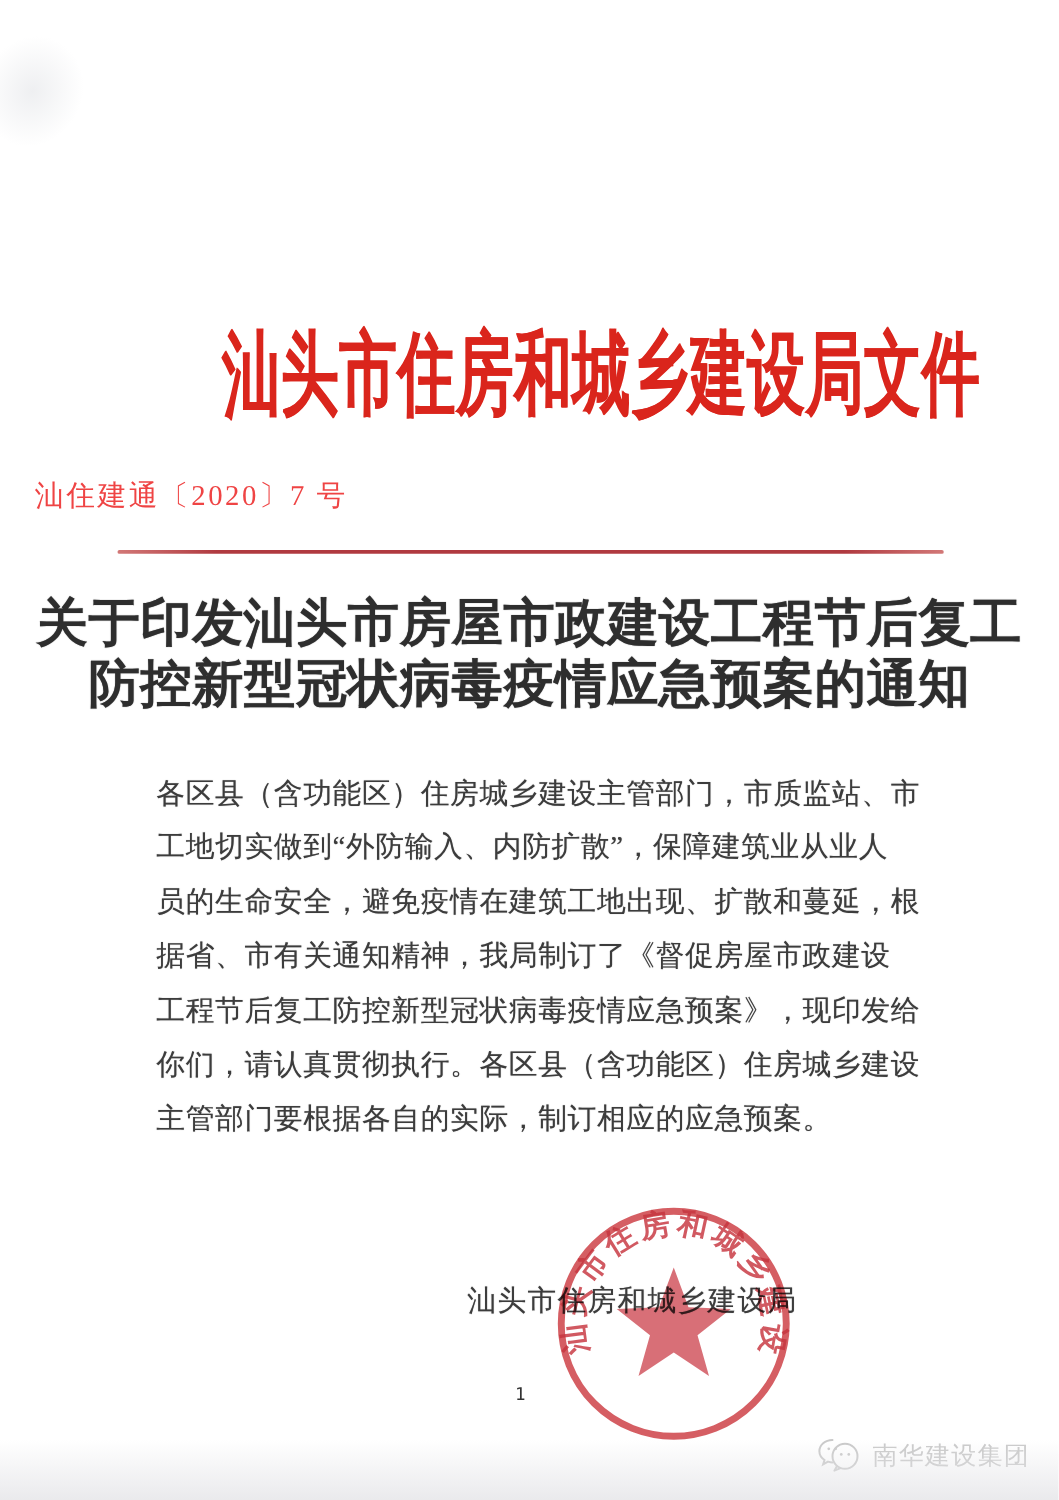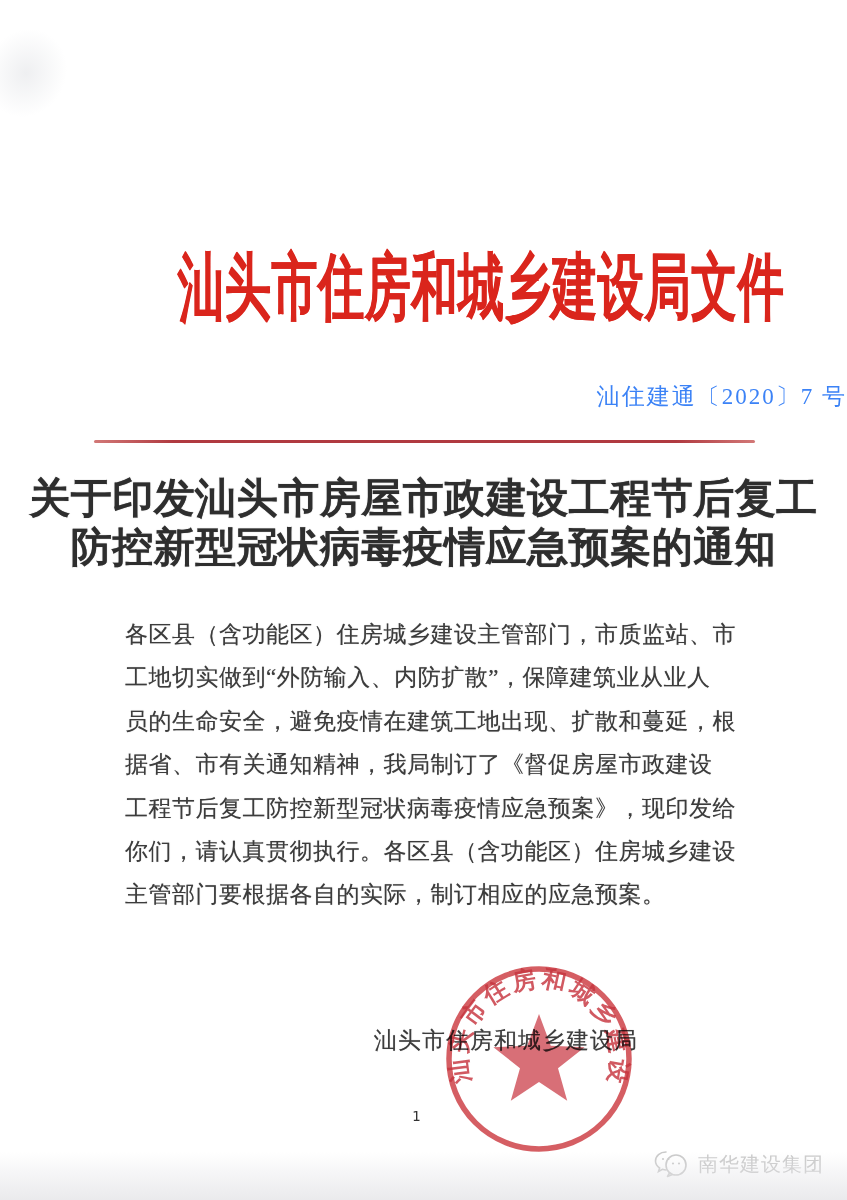--- a/index.html
+++ b/index.html
@@ -13,34 +13,34 @@
     position:absolute; left:-14px; top:28px; width:80px; height:90px;
     background:radial-gradient(closest-side, rgba(195,198,205,0.28), rgba(195,198,205,0));
     transform:rotate(25deg);
   }
   .bottom-tint {
     position:absolute; left:0; bottom:0; width:100%; height:48px;
     background:linear-gradient(to bottom, rgba(236,236,238,0), rgba(230,230,233,0.85));
   }
   
   .letterhead {
-    position:absolute; top:248px; left:0; width:100%;
+    position:absolute; top:260px; left:0; width:100%;
     text-align:right; white-space:nowrap;
   }
   .letterhead .stretch {
     display:inline-block; transform:scaleX(0.63); transform-origin:50% 50%;
     font-family:"Liberation Serif", serif;
     font-size:73px; line-height:80px; font-weight:700;
     color:#da251c; letter-spacing:1px;
     text-shadow:1px 0 0 #da251c;
   }
   .doc-number {
     position:absolute; top:381px; left:0; width:100%;
-    text-align:right; padding-left:28px; box-sizing:border-box;
-    font-size:23px; letter-spacing:2px; color:#3b82f6;
+    text-align:left; padding-left:28px; box-sizing:border-box;
+    font-size:23px; letter-spacing:2px; color:#ef4444;
   }
   .divider {
     position:absolute; top:440px; left:94px; width:661px; height:3px;
     background:linear-gradient(to right, #d27877, #b03a40 12%, #b03a40 88%, #d27877);
     border-radius:2px;
   }
   .doc-title {
     position:absolute; top:474px; left:0; width:100%;
     text-align:center; font-family:"Liberation Sans", sans-serif;
     font-size:41px; line-height:49px; font-weight:700; color:#2e2e2e;

